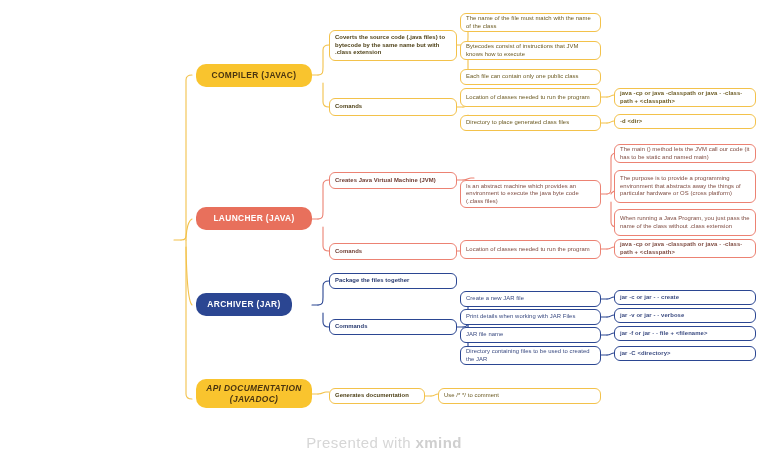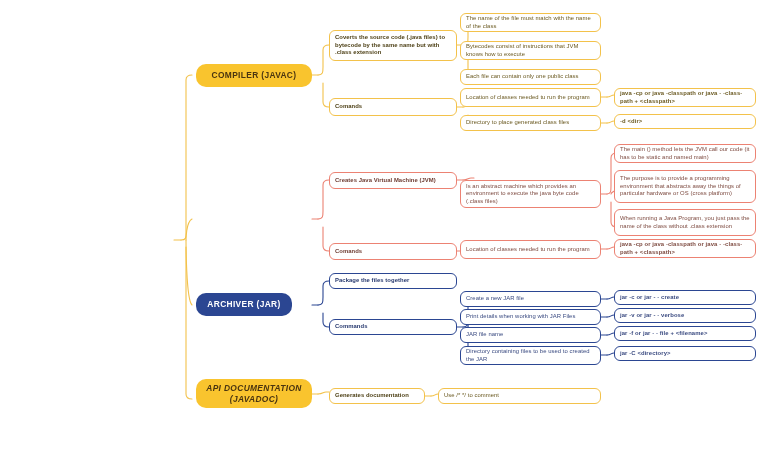--- a/index.html
+++ b/index.html
@@ -150,20 +150,23 @@
       <path d="M425 396 L431 396" stroke="#F3C24B"></path>
       <path d="M431 396 C435 396 435 394 438 394" stroke="#F3C24B"></path>
 
     </g>
   </svg>
 
 
   <div class="node chip compiler">
     <span class="txt">COMPILER (JAVAC)</span>
   </div>
+  <div class="node chip launcher">
+    <span class="txt">LAUNCHER (JAVA)</span>
+  </div>
   <div class="node chip archiver">
     <span class="txt">ARCHIVER (JAR)</span>
   </div>
   <div class="node chip javadoc">
     <span class="txt">API DOCUMENTATION (JAVADOC)</span>
   </div>
 
   <div class="node box b2 t-yellow" style="left:329px;top:30px;width:128px;height:31px;">
     <span class="txt">Coverts the source code (.java files) to bytecode by the same name but with .class extension</span>
   </div>
@@ -254,14 +257,17 @@
     <span class="txt">jar -C &lt;directory&gt;</span>
   </div>
 
   <div class="node box b2 t-yellow" style="left:329px;top:388px;width:96px;height:16px;">
     <span class="txt">Generates documentation</span>
   </div>
   <div class="node box t-yellow" style="left:438px;top:388px;width:163px;height:16px;">
     <span class="txt">Use /* */ to comment</span>
   </div>
 
+  <div class="footer">
+    <span>Presented with </span><b>xmind</b>
+  </div>
 
 </div>
 
 </body></html>

